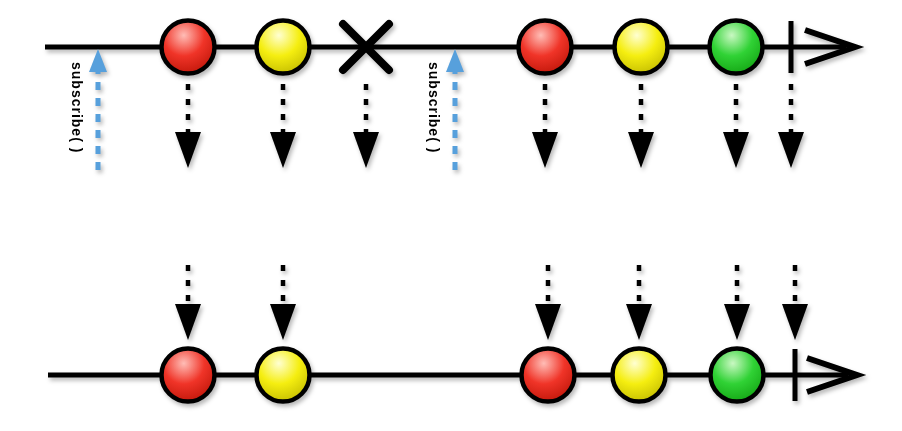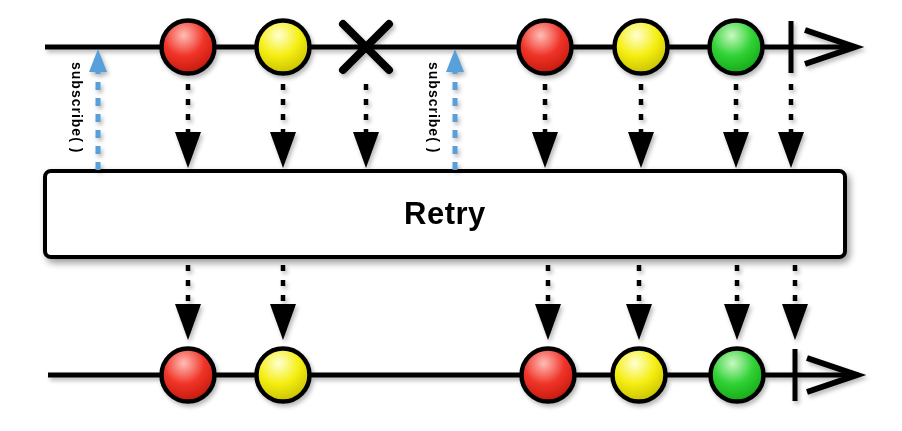--- a/index.html
+++ b/index.html
@@ -14,23 +14,20 @@
              color:#000;letter-spacing:1px;z-index:3;white-space:nowrap;}
   .sub1{left:69px;}
   .sub2{left:426px;}
   #diagram-svg{position:absolute;left:0;top:0;z-index:2;
                filter:drop-shadow(2px 3px 2px rgba(0,0,0,0.28));}
 </style>
 </head>
 <body>
 
 <div class="stage">
-  <div class="op-box">
-    <span class="op-label">Retry</span>
-  </div>
   <div class="sub-label sub1">subscribe( )</div>
   <div class="sub-label sub2">subscribe( )</div>
   <svg id="diagram-svg" width="902" height="431" viewBox="0 0 902 431">
       <defs>
         <radialGradient id="grad-red" cx="42%" cy="28%" r="78%">
           <stop offset="0%" stop-color="#FFBDB6"></stop>
           <stop offset="50%" stop-color="#F03428"></stop>
           <stop offset="100%" stop-color="#BE1508"></stop>
         </radialGradient>
         <radialGradient id="grad-yellow" cx="42%" cy="28%" r="78%">

